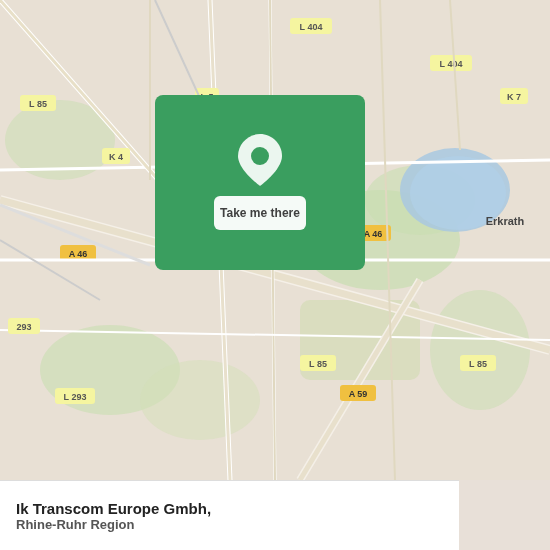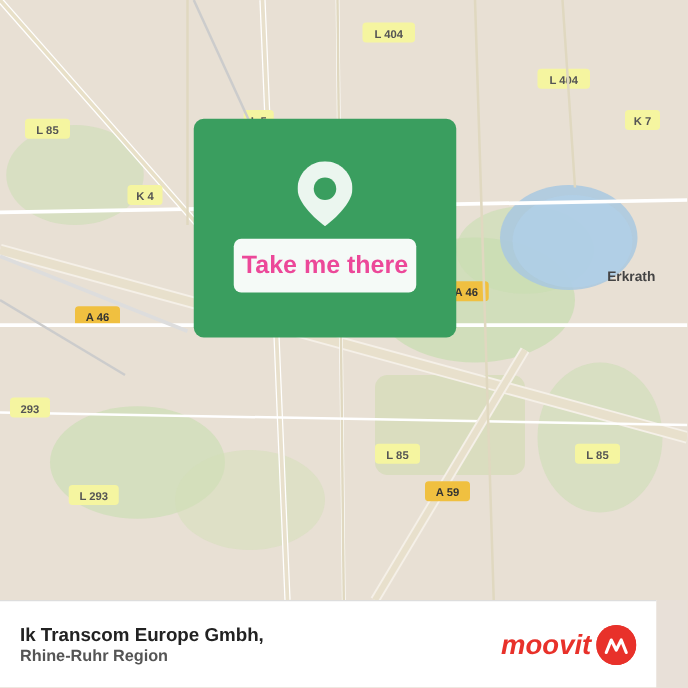--- a/index.html
+++ b/index.html
@@ -55,43 +55,43 @@
     .pin-icon {
       width: 48px;
       height: 48px;
       display: flex;
       align-items: center;
       justify-content: center;
     }
 
     .take-me-btn {
       background: rgba(255,255,255,0.95);
-      color: #ec4899;
+      color: #404040;
       border: none;
       border-radius: 6px;
       padding: 10px 6px;
-      font-size: 20px;
+      font-size: 12px;
       font-weight: 600;
       cursor: pointer;
       white-space: nowrap;
     }
 
     
     #attribution {
       position: absolute;
       bottom: 78px;
       left: 6px;
       font-size: 10px;
       color: #555;
       z-index: 5;
     }
 
     
     #bottom-bar {
-      width: 525px;
+      width: 459px;
       height: 70px;
       background: #fff;
       display: flex;
       align-items: center;
       justify-content: space-between;
       padding: 0 16px;
       border-top: 1px solid #ddd;
       flex-shrink: 0;
     }
 
@@ -240,24 +240,15 @@
       <button class="take-me-btn">Take me there</button>
     </div>
 
   </div>
 
   <div id="bottom-bar">
     <div id="place-info">
       <span id="place-name">Ik Transcom Europe Gmbh,</span>
       <span id="place-region">Rhine-Ruhr Region</span>
     </div>
-    <div id="moovit-logo">
-      <span class="moovit-text">moovit</span>
-      <div class="moovit-dot">
-        <svg width="32" height="32" viewBox="0 0 32 32">
-          <rect width="32" height="32" rx="16" fill="#e8312a"></rect>
-          <path d="M8 22 L12 12 L16 20 L20 12 L24 22" stroke="white" stroke-width="2.5" fill="none" stroke-linecap="round" stroke-linejoin="round"></path>
-        </svg>
-      </div>
-    </div>
   </div>
 
 </div>
 
 </body></html>

